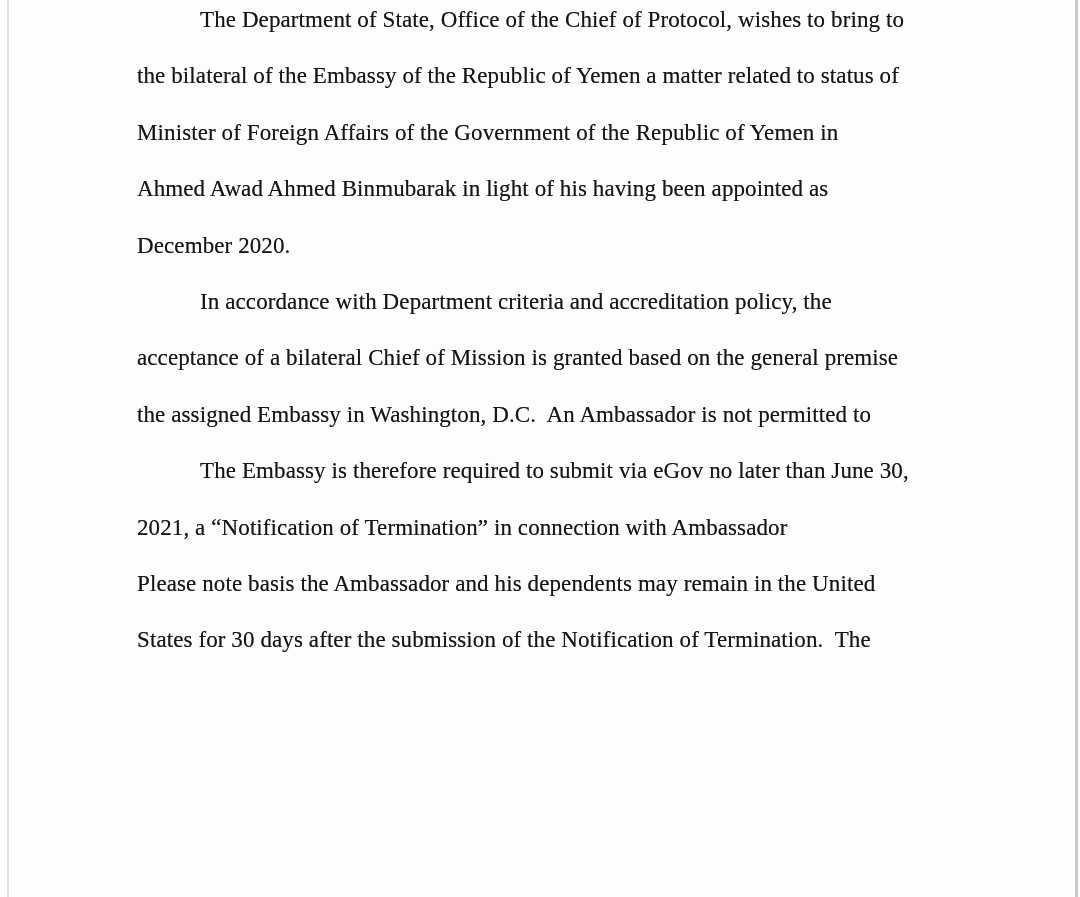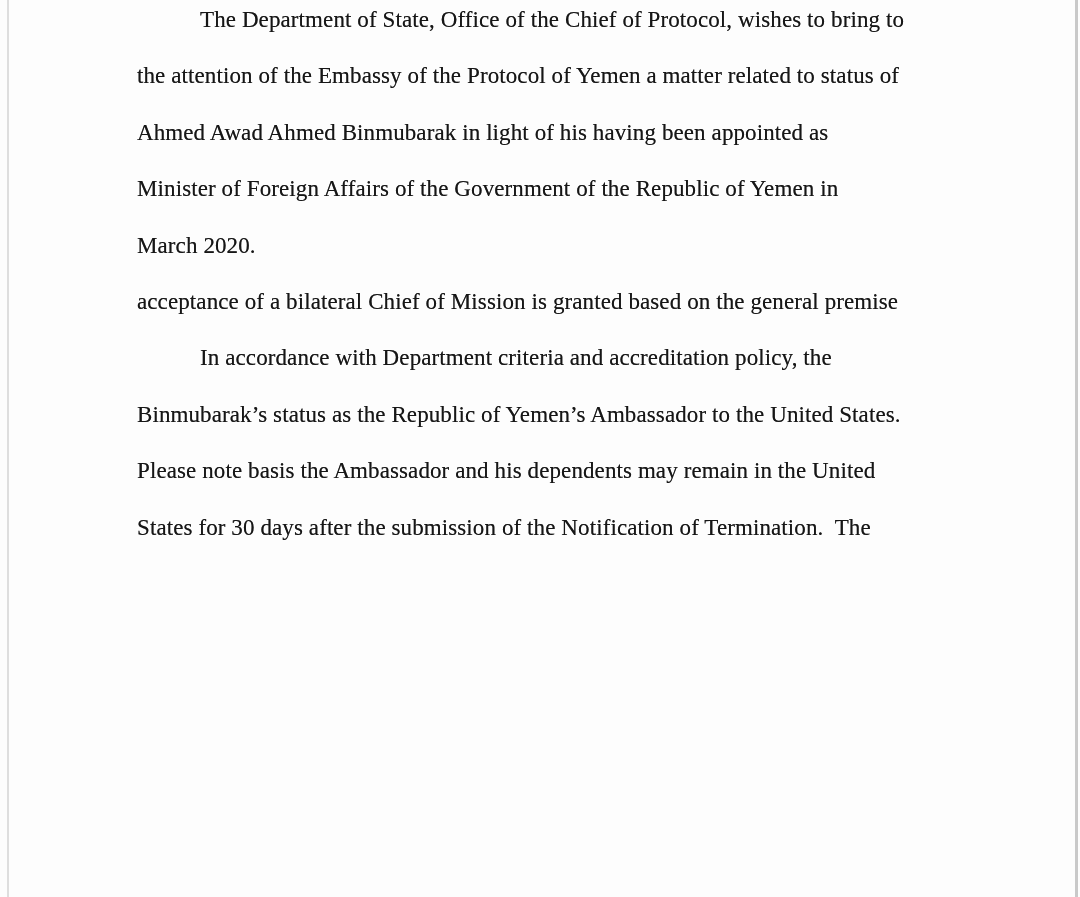--- a/index.html
+++ b/index.html
@@ -51,23 +51,25 @@
 </style>
 </head>
 <body>
 
 <div class="page">
   <div class="scan-edge-left"></div>
   <div class="scan-edge-right"></div>
 
   <div class="letter-body">
     <div class="text-line indent">The Department of State, Office of the Chief of Protocol, wishes to bring to</div>
-    <div class="text-line">the attention of the Embassy of the Protocol of Yemen a matter related to status of</div>
+    <div class="text-line">the bilateral of the Embassy of the Republic of Yemen a matter related to status of</div>
+    <div class="text-line">Minister of Foreign Affairs of the Government of the Republic of Yemen in</div>
     <div class="text-line">Ahmed Awad Ahmed Binmubarak in light of his having been appointed as</div>
-    <div class="text-line">Minister of Foreign Affairs of the Government of the Republic of Yemen in</div>
-    <div class="text-line">March 2020.</div>
+    <div class="text-line">December 2020.</div>
+    <div class="text-line indent">In accordance with Department criteria and accreditation policy, the</div>
     <div class="text-line">acceptance of a bilateral Chief of Mission is granted based on the general premise</div>
-    <div class="text-line indent">In accordance with Department criteria and accreditation policy, the</div>
-    <div class="text-line">Binmubarak’s status as the Republic of Yemen’s Ambassador to the United States.</div>
+    <div class="text-line">the assigned Embassy in Washington, D.C.  An Ambassador is not permitted to</div>
+    <div class="text-line indent">The Embassy is therefore required to submit via eGov no later than June 30,</div>
+    <div class="text-line">2021, a “Notification of Termination” in connection with Ambassador</div>
     <div class="text-line">Please note basis the Ambassador and his dependents may remain in the United</div>
     <div class="text-line">States for 30 days after the submission of the Notification of Termination.  The</div>
   </div>
 </div>
 
 </body></html>

